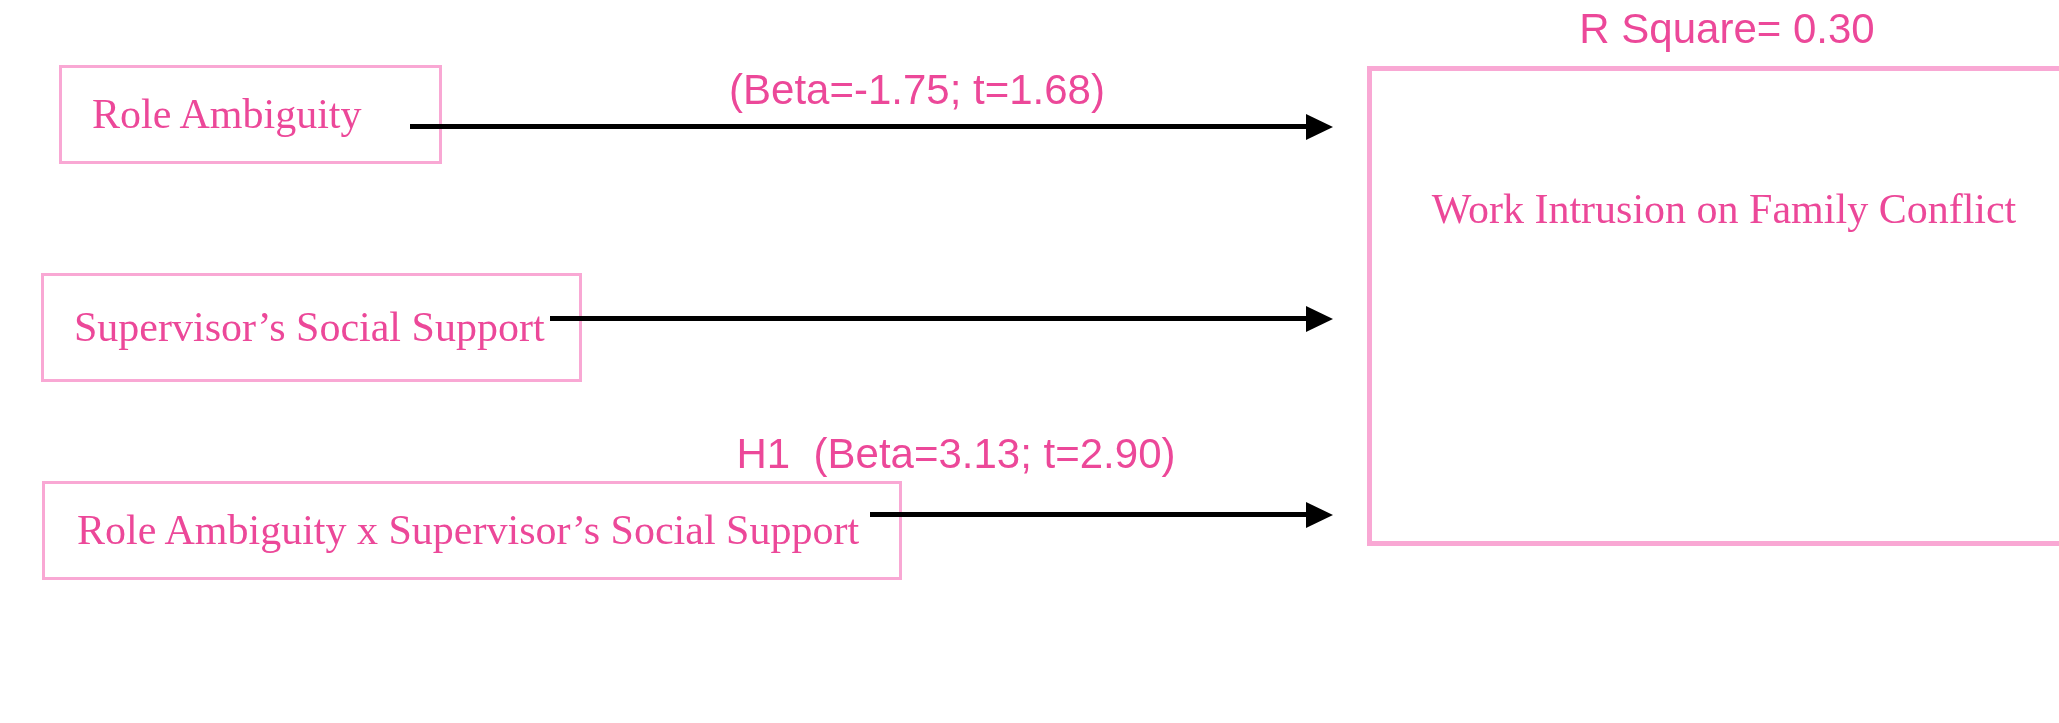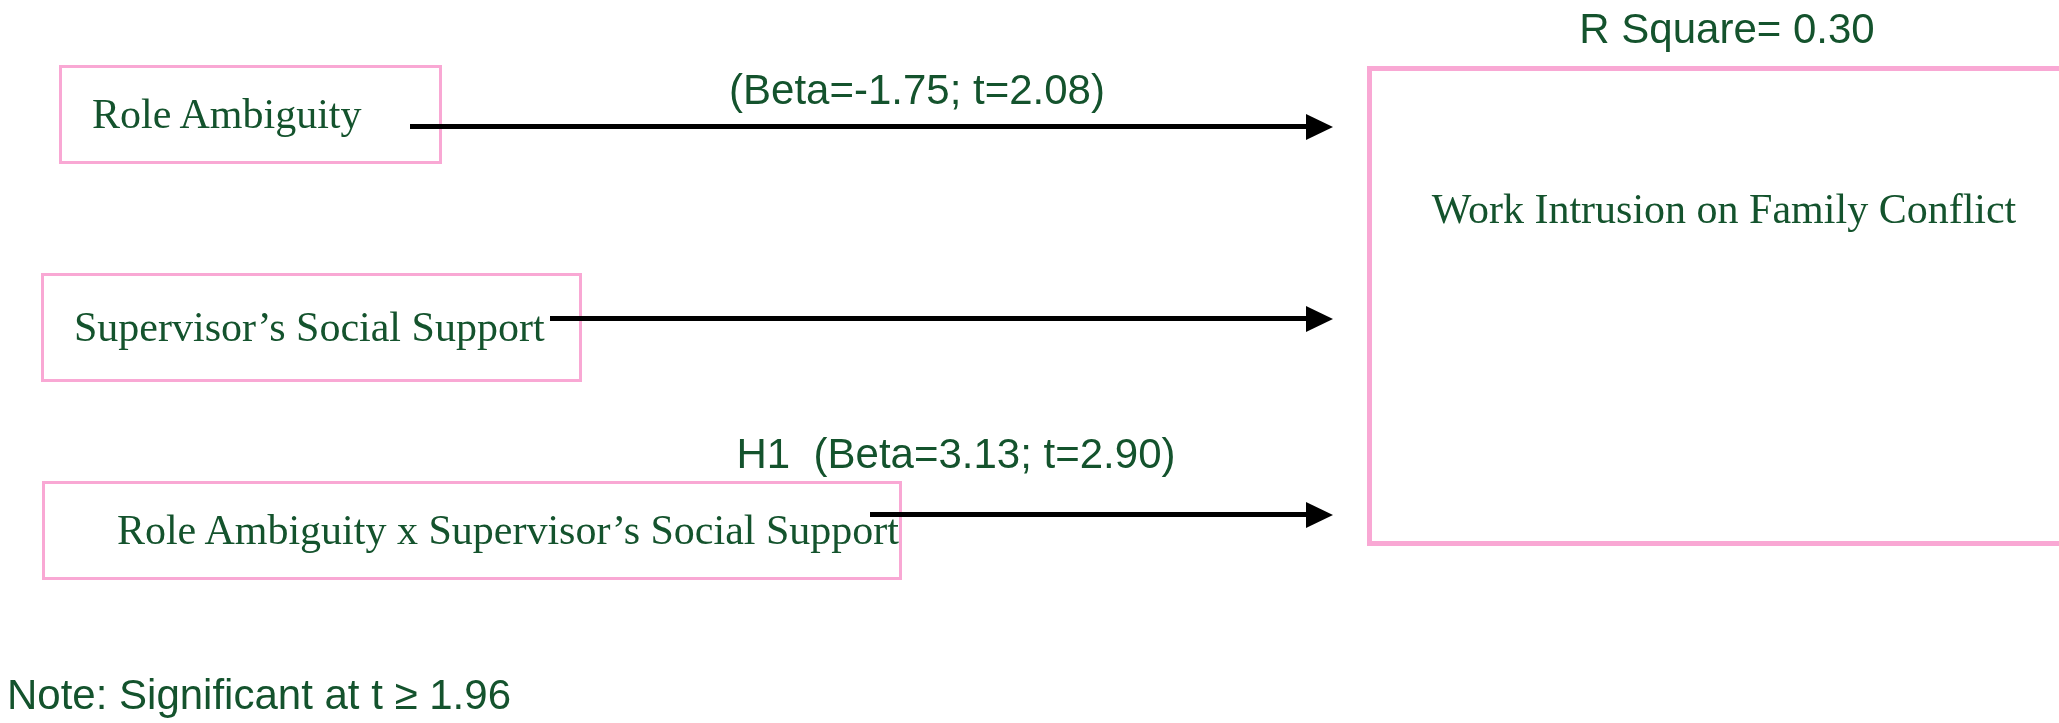--- a/index.html
+++ b/index.html
@@ -7,39 +7,39 @@
     padding: 0;
     background: #ffffff;
   }
   .canvas {
     position: relative;
     width: 2059px;
     height: 723px;
     background: #ffffff;
     overflow: hidden;
     font-family: "Liberation Sans", sans-serif;
-    color: #14532d;
+    color: #ec4899;
   }
   
   .node {
     position: absolute;
     box-sizing: border-box;
     border: 3px solid #f9a8d4;
     background: #ffffff;
     display: flex;
     align-items: center;
     font-family: "Liberation Serif", serif;
     font-size: 42px;
     line-height: 1.1;
     white-space: nowrap;
     margin-left: 32px;
   }
   .node-role      { left: 27px;  top: 65px;  width: 383px; height: 99px; padding-left: 30px; }
   .node-support   { left: 9px;   top: 273px; width: 541px; height: 109px; padding-left: 30px; }
-  .node-interact  { left: 10px;  top: 481px; width: 860px; height: 99px; padding-left: 32px; justify-content: flex-end; }
+  .node-interact  { left: 10px;  top: 481px; width: 860px; height: 99px; padding-left: 32px; }
   .node-outcome   {
     left: 1335px; top: 66px; width: 714px; height: 480px;
     border-width: 5px;
     align-items: flex-start;
     justify-content: center;
     padding-top: 115px;
   }
   
   .arrow-line {
     position: absolute;
@@ -91,26 +91,25 @@
   </div>
 
   <div class="node node-interact">
     <span>Role Ambiguity x Supervisor’s Social Support</span>
   </div>
 
   <div class="node node-outcome">
     <span>Work Intrusion on Family Conflict</span>
   </div>
 
-  <div class="ann centered ann-path1">(Beta=-1.75; t=2.08)</div>
+  <div class="ann centered ann-path1">(Beta=-1.75; t=1.68)</div>
   <div class="arrow-line line-1"></div>
   <div class="arrow-head head-1"></div>
 
   <div class="arrow-line line-2"></div>
   <div class="arrow-head head-2"></div>
 
   <div class="ann centered ann-path3">H1  (Beta=3.13; t=2.90)</div>
   <div class="arrow-line line-3"></div>
   <div class="arrow-head head-3"></div>
 
-  <div class="ann ann-note">Note: Significant at t ≥ 1.96</div>
 
 </div>
 
 </body></html>

